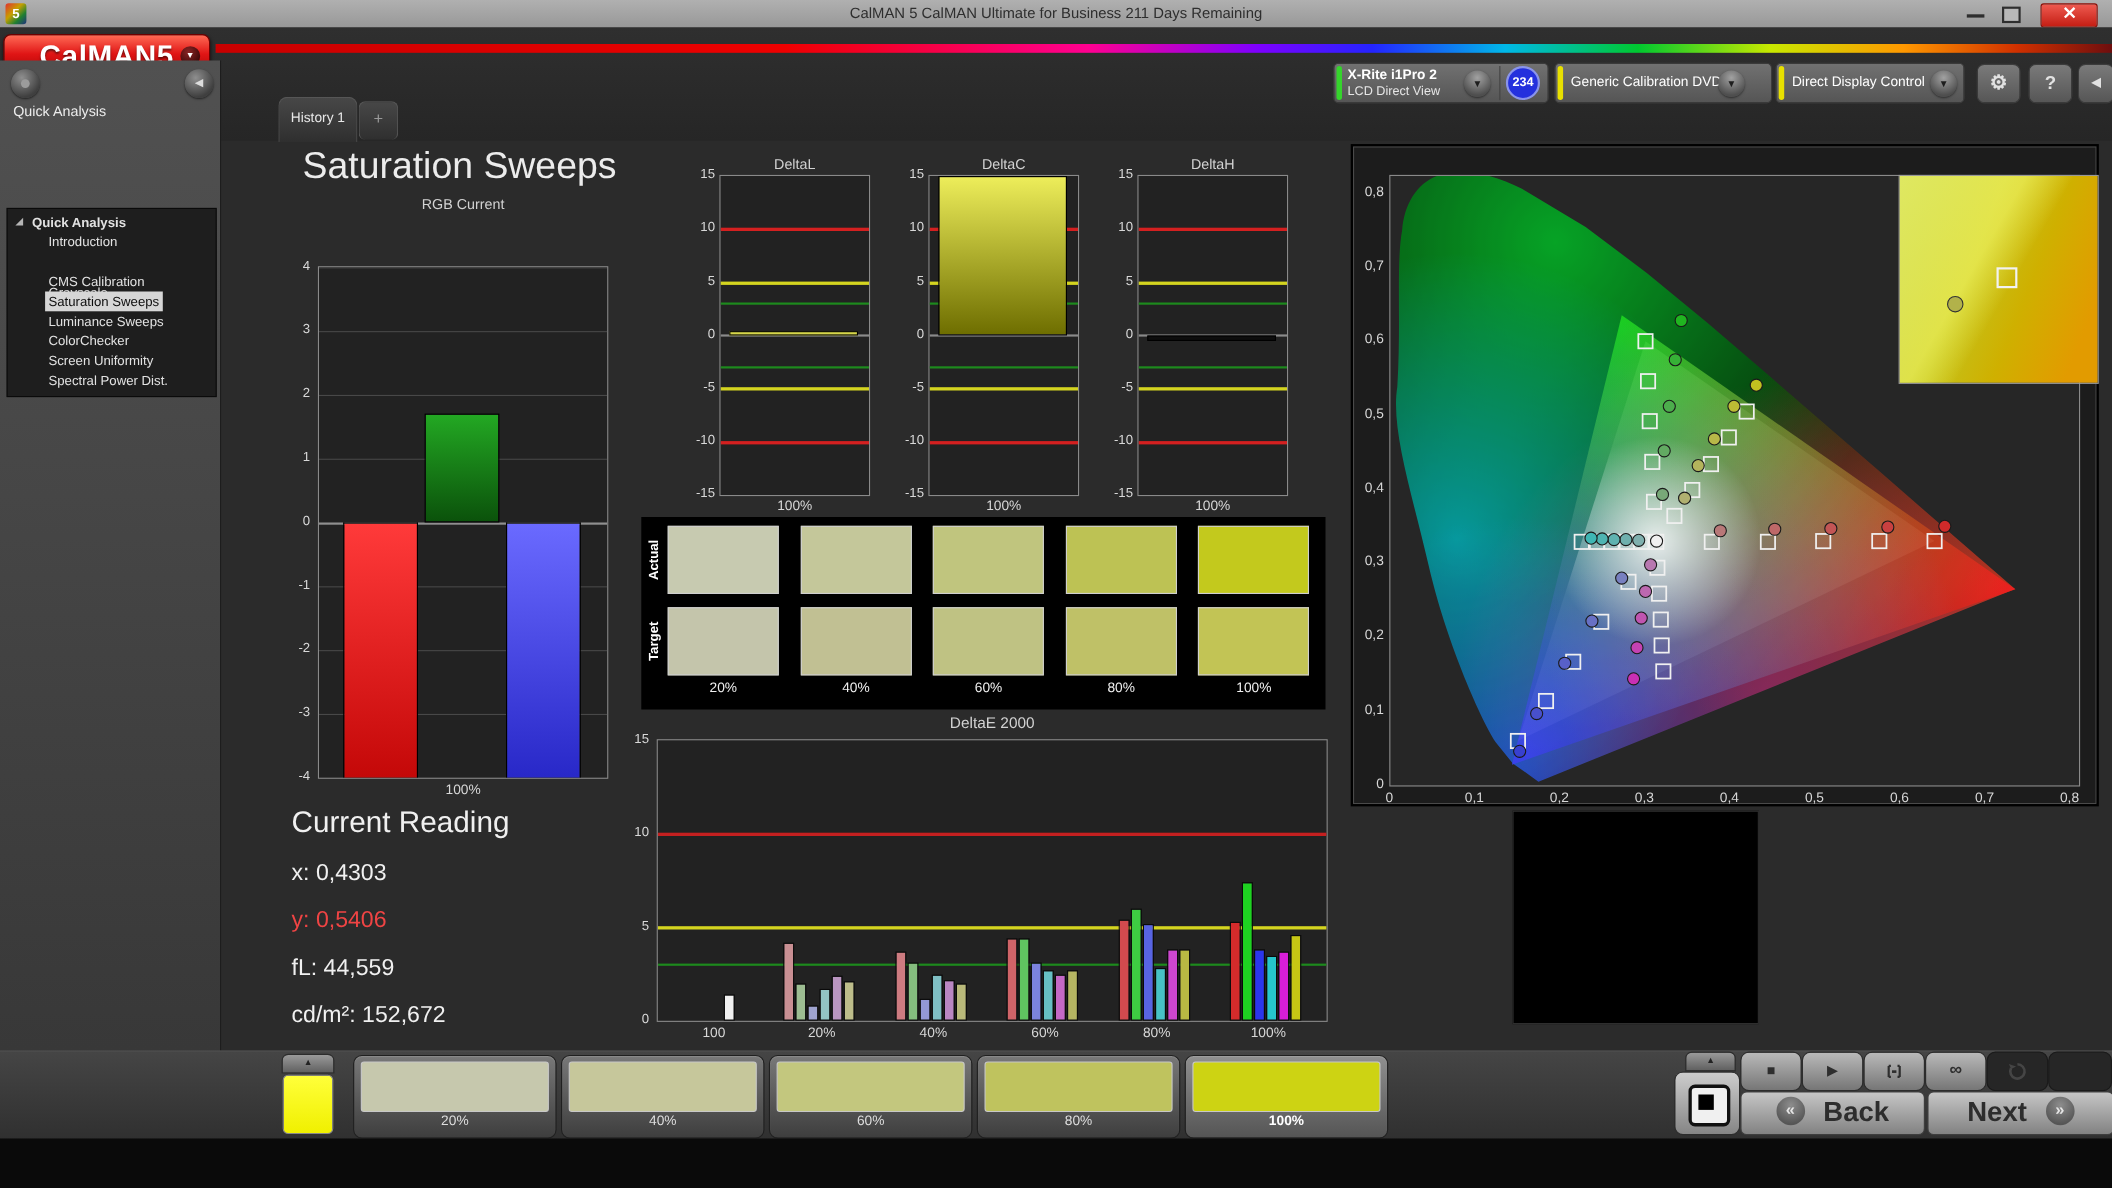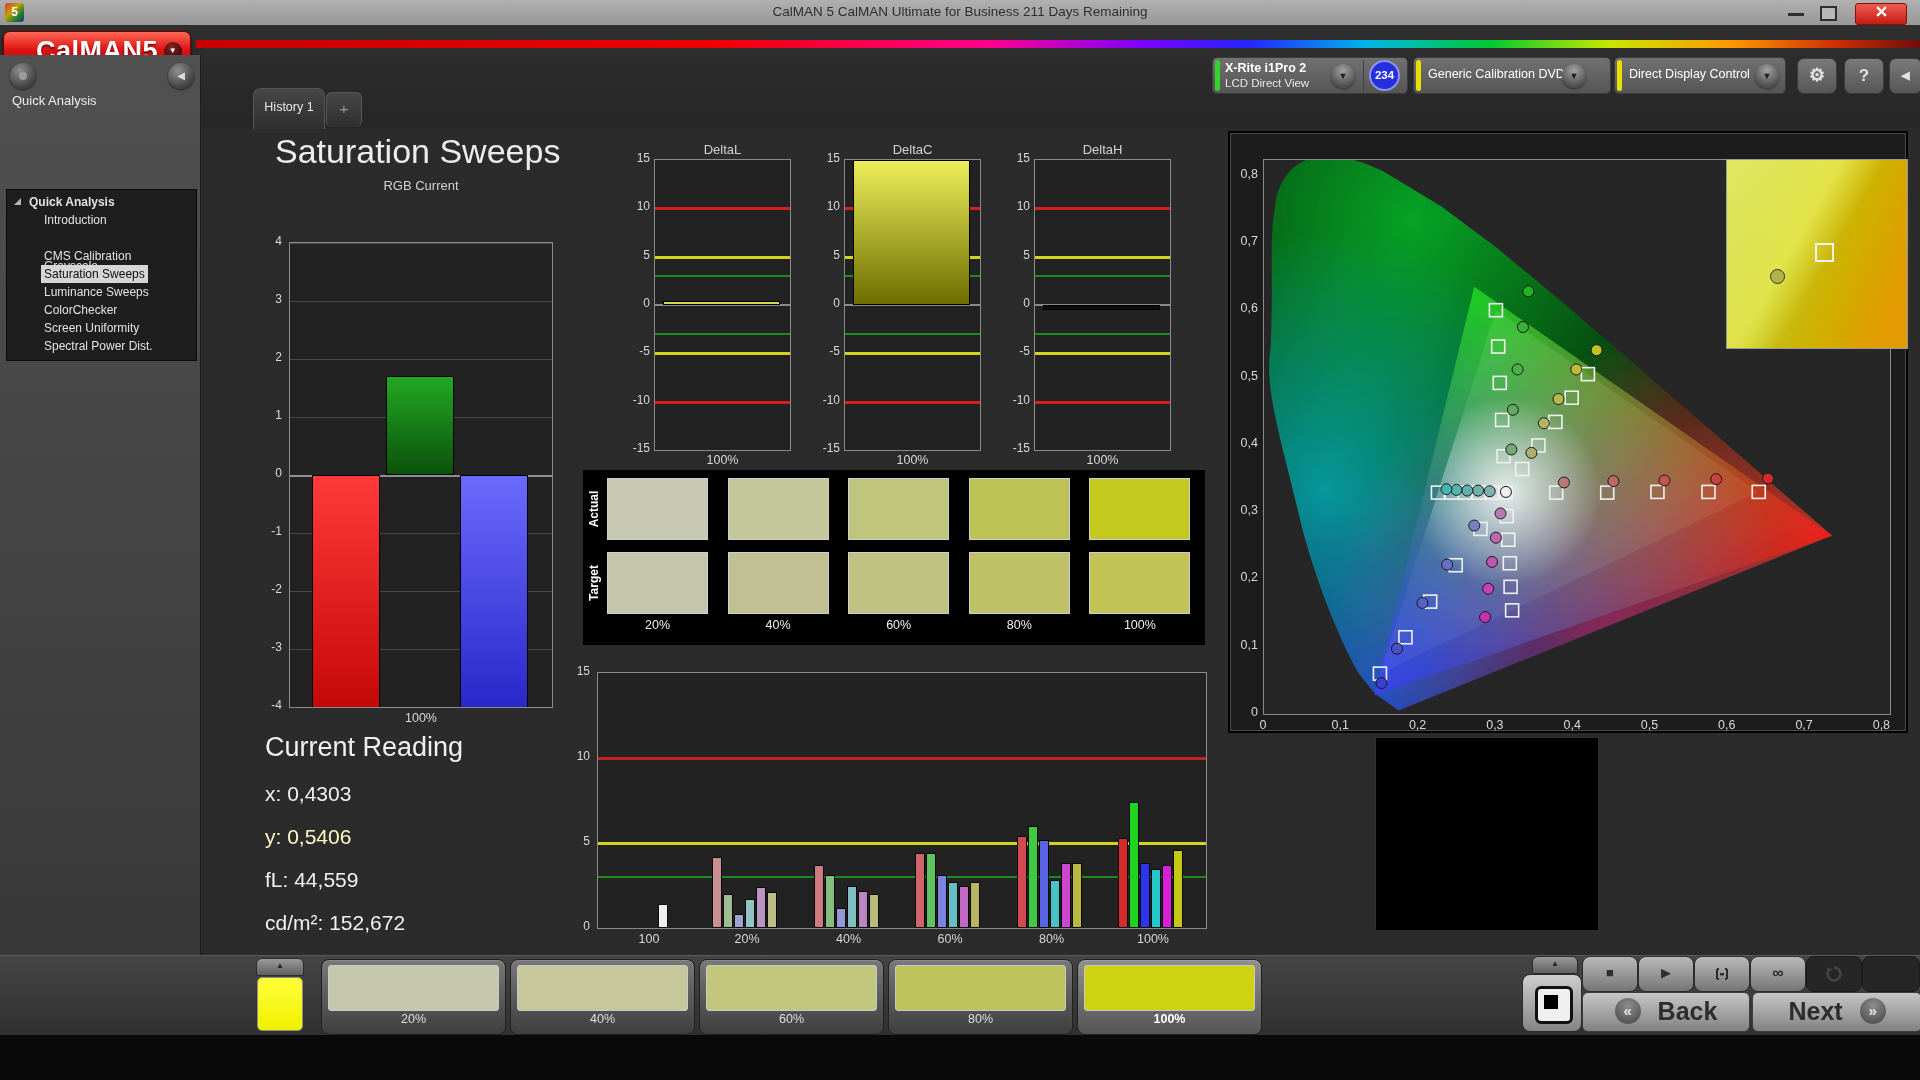--- a/index.html
+++ b/index.html
@@ -267,20 +267,21 @@
       <div class="swlab" style="left: 265.2px; top: 148px; width: 101px;">60%</div>
       <div class="sw" style="left: 385.8px; top: 8px; width: 101px; height: 62px; background: rgb(189, 194, 84);"></div>
       <div class="sw" style="left: 385.8px; top: 82px; width: 101px; height: 62px; background: rgb(191, 193, 103);"></div>
       <div class="swlab" style="left: 385.8px; top: 148px; width: 101px;">80%</div>
       <div class="sw" style="left: 506.4px; top: 8px; width: 101px; height: 62px; background: rgb(195, 201, 29);"></div>
       <div class="sw" style="left: 506.4px; top: 82px; width: 101px; height: 62px; background: rgb(194, 196, 85);"></div>
       <div class="swlab" style="left: 506.4px; top: 148px; width: 101px;">100%</div>
     </div>
 
   <div class="abs" id="de-block" style="left:540px;top:645px;width:680px;height:305px;">
+    <div class="c-title" style="left:58px;top:4px;width:608px;font-size:14px;">DeltaE 2000</div>
     <div class="plot" id="de-plot" style="left:57px;top:27px;width:608px;height:255px;">
         <div class="grid" style="top: 84px; height: 3px; background: rgb(196, 32, 32);"></div>
         <div class="grid" style="top: 169px; height: 3px; background: rgb(212, 212, 32);"></div>
         <div class="grid" style="top: 203px; height: 2px; background: rgb(29, 138, 29);"></div>
         <div class="bar" style="left: 60px; top: 231.2px; width: 10px; height: 23.8px; background: linear-gradient(rgb(240, 240, 240) 30%, rgb(240, 240, 240)); border: 1px solid rgb(10, 10, 10);"></div>
         <div class="bar" style="left: 114px; top: 183.6px; width: 10px; height: 71.4px; background: linear-gradient(rgb(201, 143, 147) 30%, rgb(201, 143, 147)); border: 1px solid rgb(10, 10, 10);"></div>
         <div class="bar" style="left: 125px; top: 221px; width: 10px; height: 34px; background: linear-gradient(rgb(157, 189, 146) 30%, rgb(157, 189, 146)); border: 1px solid rgb(10, 10, 10);"></div>
         <div class="bar" style="left: 136px; top: 241.4px; width: 10px; height: 13.6px; background: linear-gradient(rgb(159, 163, 207) 30%, rgb(159, 163, 207)); border: 1px solid rgb(10, 10, 10);"></div>
         <div class="bar" style="left: 147px; top: 226.1px; width: 10px; height: 28.9px; background: linear-gradient(rgb(147, 196, 196) 30%, rgb(147, 196, 196)); border: 1px solid rgb(10, 10, 10);"></div>
         <div class="bar" style="left: 158px; top: 214.2px; width: 10px; height: 40.8px; background: linear-gradient(rgb(185, 149, 192) 30%, rgb(185, 149, 192)); border: 1px solid rgb(10, 10, 10);"></div>
@@ -317,21 +318,21 @@
       <div class="xlab2" style="left: 79px; top: 287px; width: 60px;">100</div>
       <div class="xlab2" style="left: 177px; top: 287px; width: 60px;">20%</div>
       <div class="xlab2" style="left: 278.5px; top: 287px; width: 60px;">40%</div>
       <div class="xlab2" style="left: 380px; top: 287px; width: 60px;">60%</div>
       <div class="xlab2" style="left: 481.5px; top: 287px; width: 60px;">80%</div>
       <div class="xlab2" style="left: 583px; top: 287px; width: 60px;">100%</div>
     </div>
 
   <div class="abs" style="left:265px;top:732px;font-size:27px;color:#f0f0f0;">Current Reading</div>
   <div class="abs" style="left:265px;top:782px;font-size:21px;color:#f0f0f0;">x: 0,4303</div>
-  <div class="abs" style="left:265px;top:825px;font-size:21px;color:#fef9c3;">y: 0,5406</div>
+  <div class="abs" style="left:265px;top:825px;font-size:21px;color:#ef4444;">y: 0,5406</div>
   <div class="abs" style="left:265px;top:868px;font-size:21px;color:#f0f0f0;">fL: 44,559</div>
   <div class="abs" style="left:265px;top:911px;font-size:21px;color:#f0f0f0;">cd/m²: 152,672</div>
 
   <div class="abs" id="cie-panel">
     <div class="plot" style="left:33px;top:26px;width:626px;height:554px;background:#262626;">
       <svg width="626" height="554" viewBox="0 0 626 554">
         <defs>
           <clipPath id="cpLocus">
               <path d="M134.6 550.6 L111.3 534 L95.9 515.1 C80 490 50 420 35.1 355.5 C20 290 0 230 6.3 191.7 C10 130 5 80 10.7 49.1 C13 20 30 -2 57.4 -3 C80 -5 100 2 119.6 11.6 L177.5 46.4 L233.1 88.1 L288.4 133.7 L343.3 180.7 L396.2 226.5 L444.6 268.5 L484.7 303.3 L534.5 346.5 L567.9 375.5 Z"></path>
             </clipPath>

